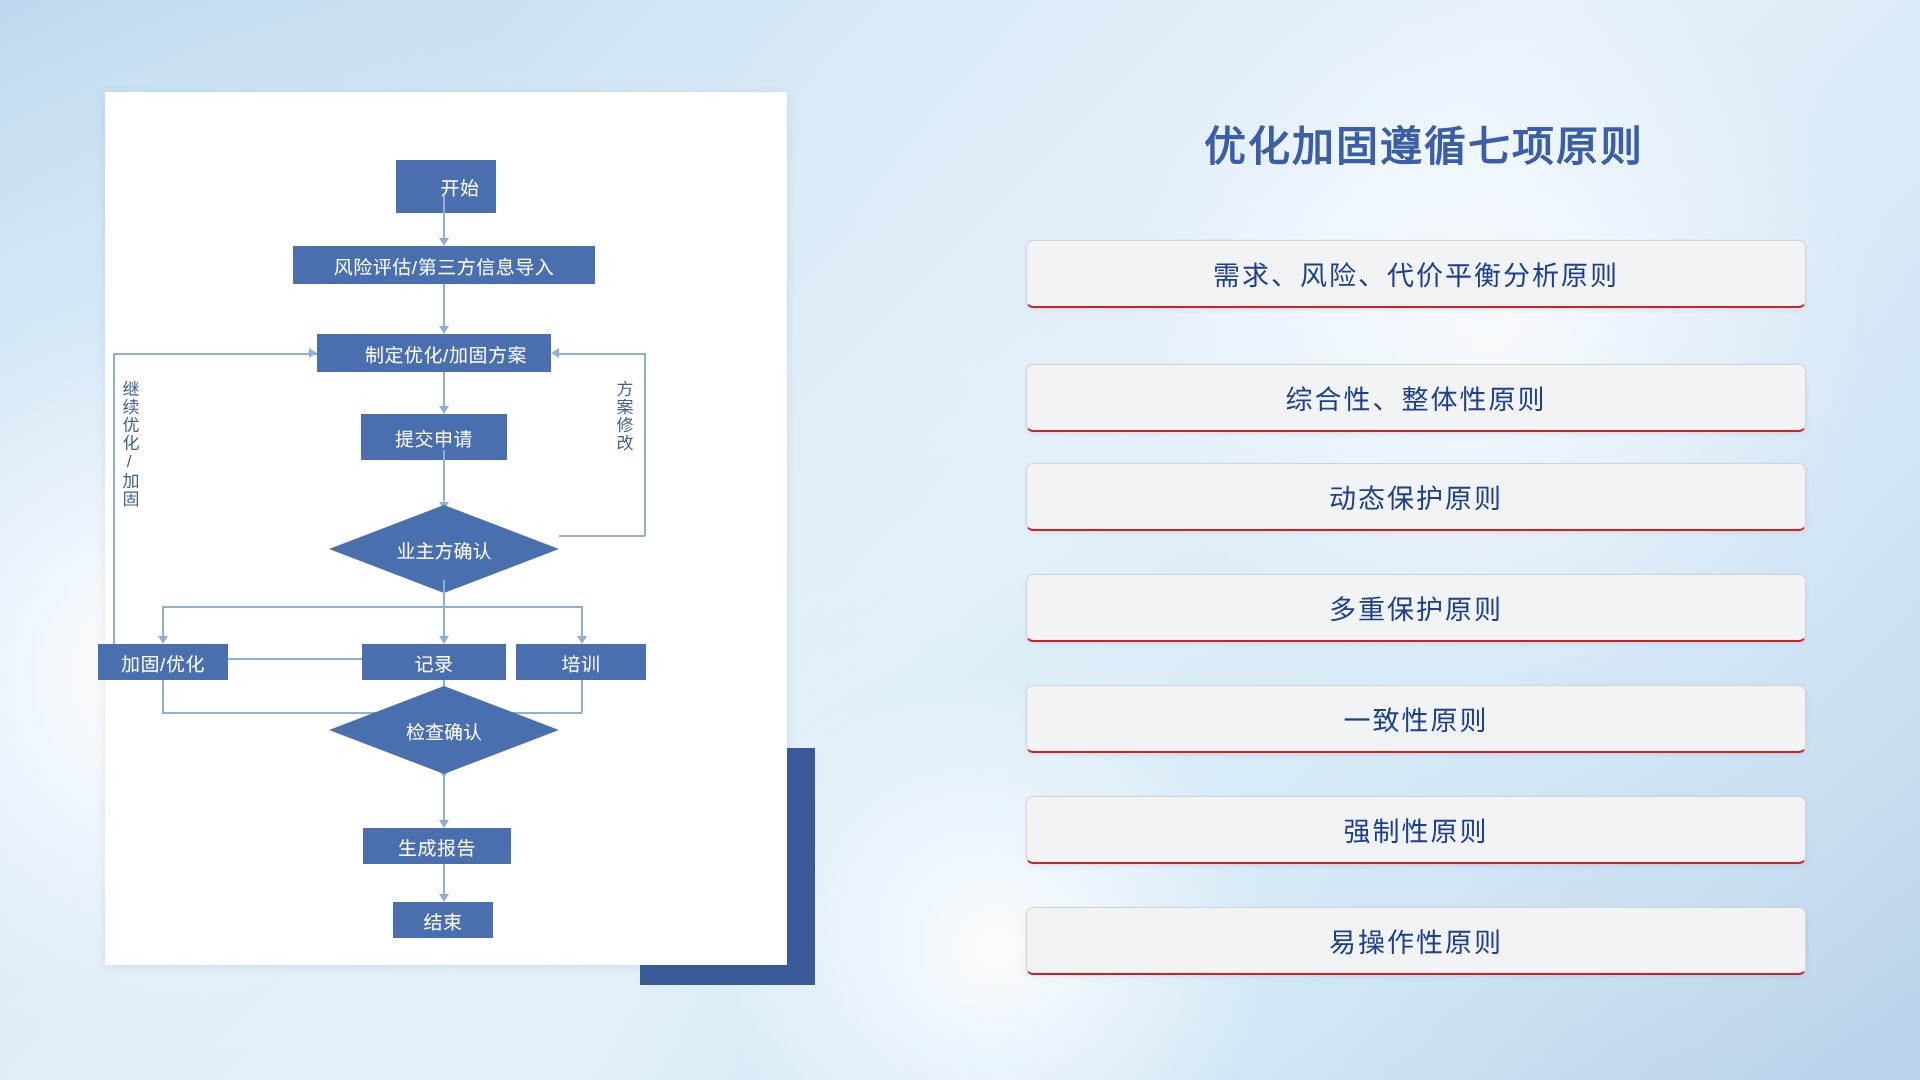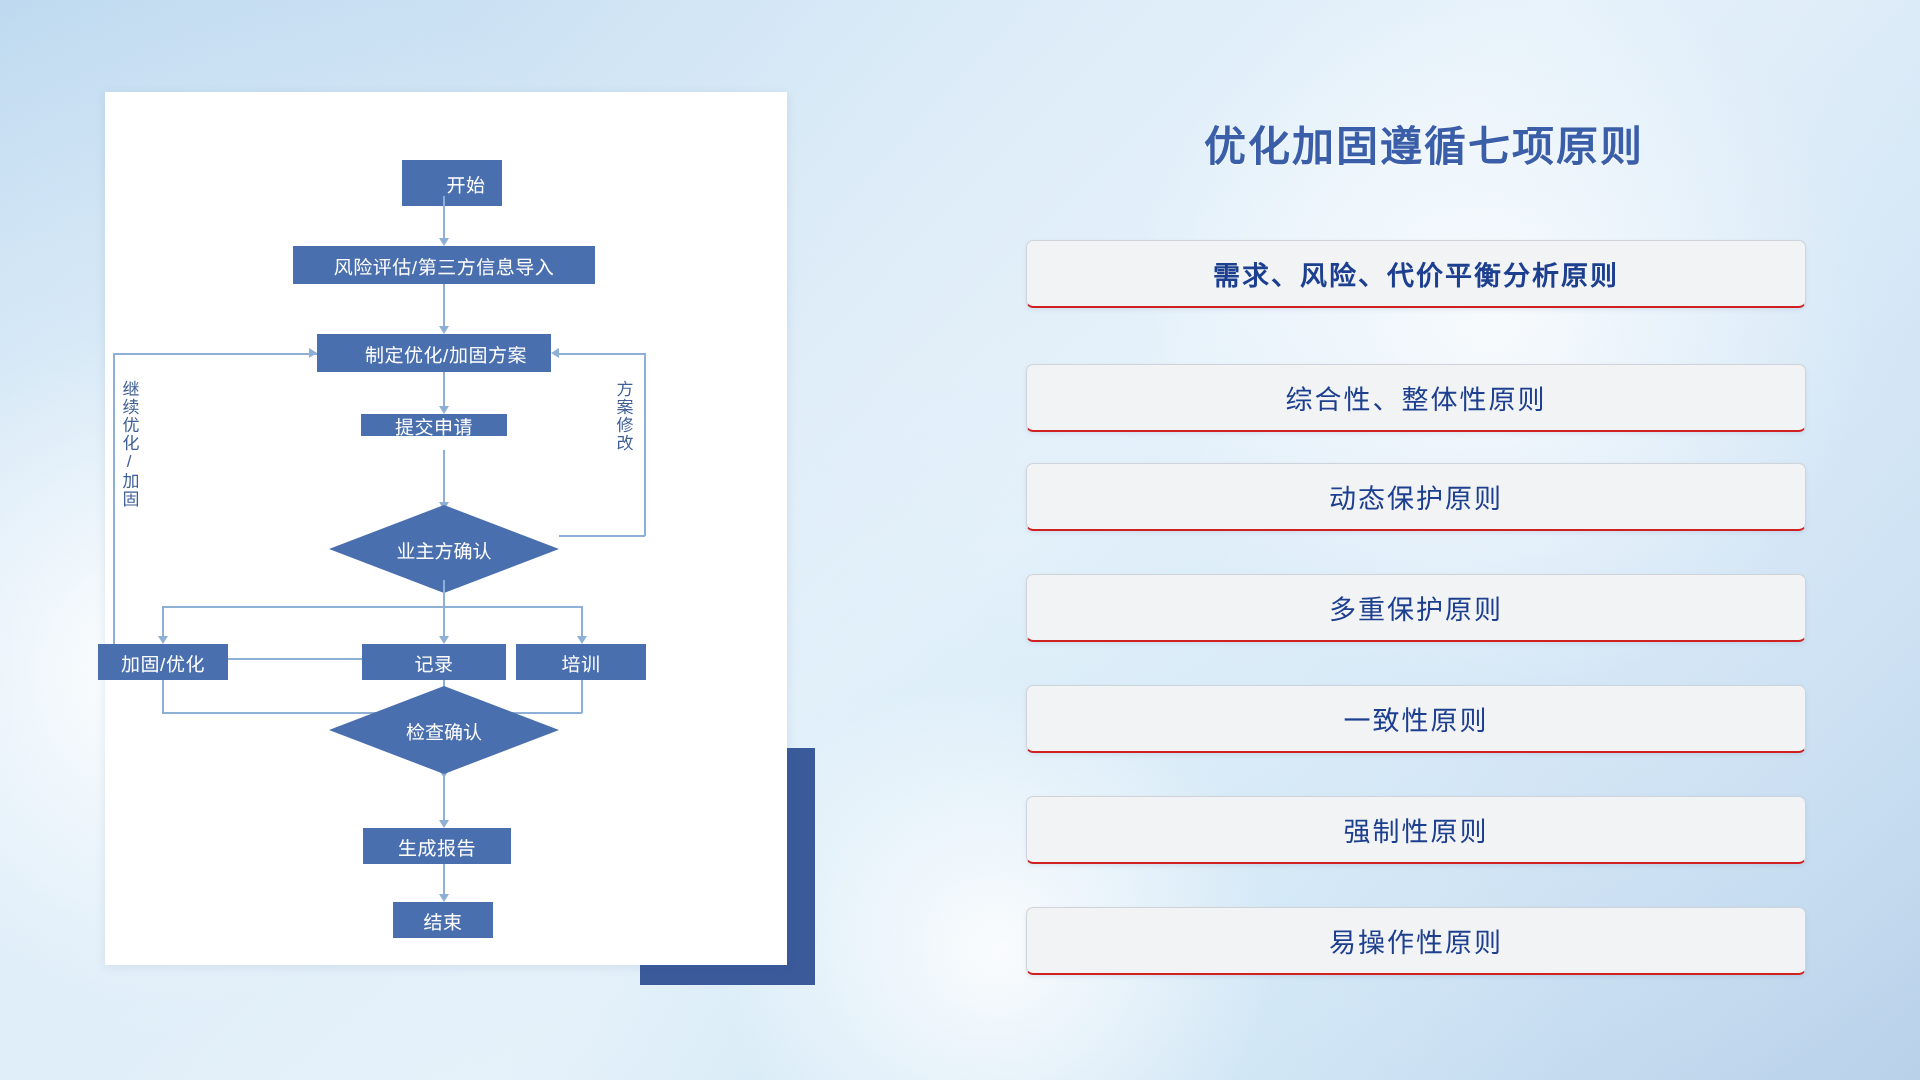--- a/index.html
+++ b/index.html
@@ -155,36 +155,36 @@
 </style>
 </head>
 <body>
 
 <div id="slide">
 
   <div class="accent-rect"></div>
 
   <div class="flow-card">
 
-    <div class="node" style="left:297px; top:68px; width:100px; height:46px;padding-left:28px;">开始</div>
+    <div class="node" style="left:291px; top:68px; width:100px; height:53px;padding-left:28px;">开始</div>
 
     <div class="ln ln-v" style="left:338px; top:104px; height:44px;"></div>
     <div class="arrow-down" style="left:334px; top:146px;"></div>
 
     <div class="node" style="left:188px; top:154px; width:302px; height:38px;">风险评估/第三方信息导入</div>
 
     <div class="ln ln-v" style="left:338px; top:192px; height:44px;"></div>
     <div class="arrow-down" style="left:334px; top:234px;"></div>
 
     <div class="node" style="left:212px; top:242px; width:234px; height:38px;padding-left:24px;">制定优化/加固方案</div>
 
     <div class="ln ln-v" style="left:338px; top:280px; height:36px;"></div>
     <div class="arrow-down" style="left:334px; top:314px;"></div>
 
-    <div class="node" style="left:256px; top:322px; width:146px; height:22px;">提交申请</div>
+    <div class="node" style="left:256px; top:322px; width:146px; height:46px;">提交申请</div>
 
     <div class="ln ln-v" style="left:338px; top:358px; height:54px;"></div>
     <div class="arrow-down" style="left:334px; top:410px;"></div>
 
     <div class="diamond-wrap" style="left:224px; top:413px; width:230px; height:88px;">
       <div class="diamond-shape"></div>
       <div class="diamond-label">业主方确认</div>
     </div>
 
     <div class="ln ln-h" style="left:454px; top:443px; width:86px;"></div>
@@ -236,21 +236,21 @@
 
     <div class="ln ln-v" style="left:338px; top:772px; height:32px;"></div>
     <div class="arrow-down" style="left:334px; top:802px;"></div>
 
     <div class="node" style="left:288px; top:810px; width:100px; height:36px;">结束</div>
 
   </div>
 
   <div class="right-title">优化加固遵循七项原则</div>
 
-  <div class="principle" style="top:240px;font-weight:bold;">需求、风险、代价平衡分析原则</div>
+  <div class="principle" style="top:240px;">需求、风险、代价平衡分析原则</div>
   <div class="principle" style="top:352px;margin-top:12px;">综合性、整体性原则</div>
   <div class="principle" style="top:463px;">动态保护原则</div>
   <div class="principle" style="top:685px;">一致性原则</div>
   <div class="principle" style="top:574px;">多重保护原则</div>
   <div class="principle" style="top:796px;">强制性原则</div>
   <div class="principle" style="top:907px;">易操作性原则</div>
 
 </div>
 
 </body></html>

